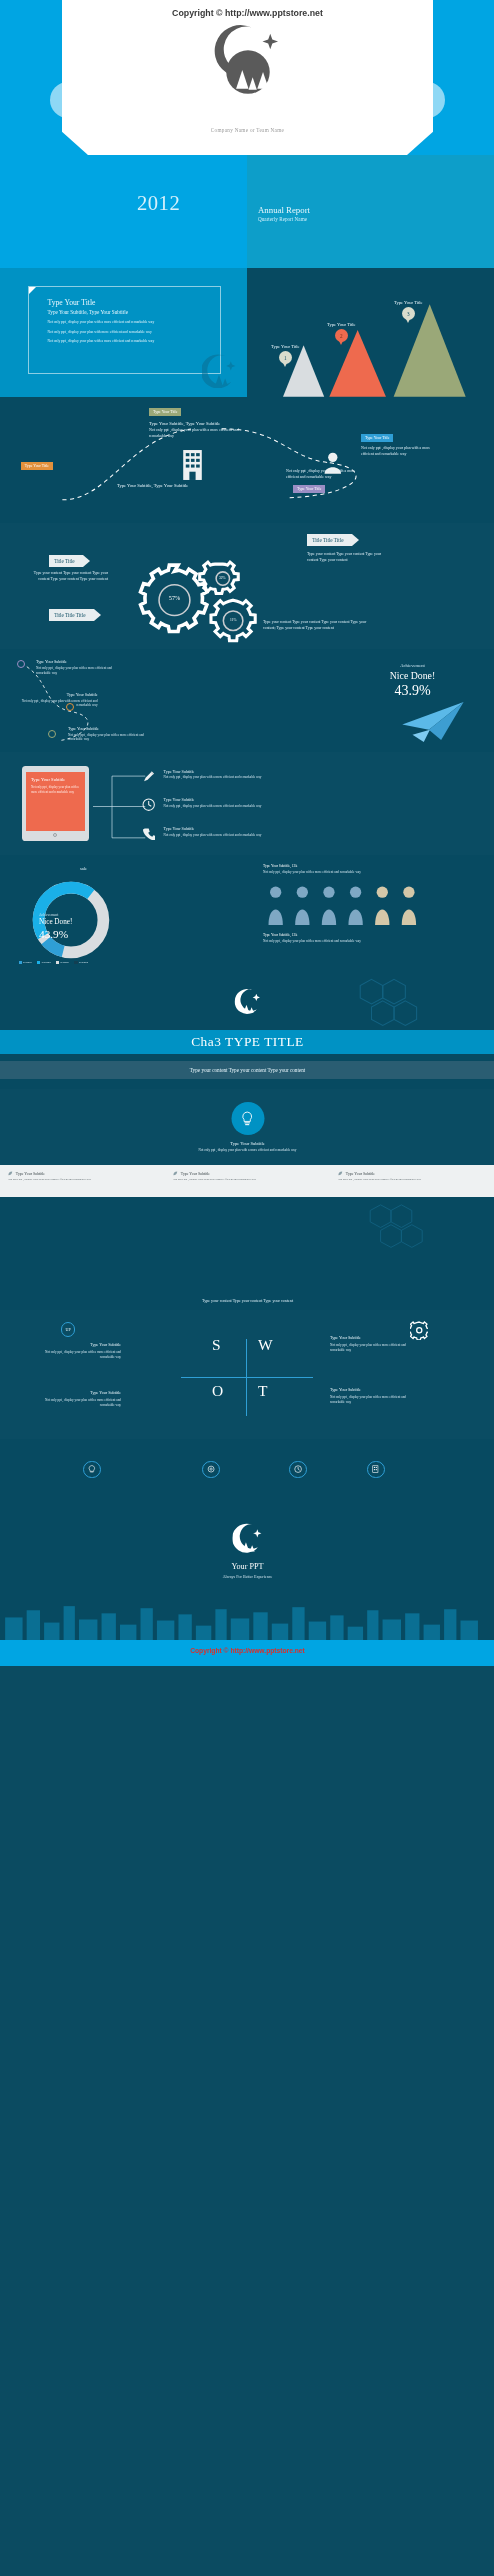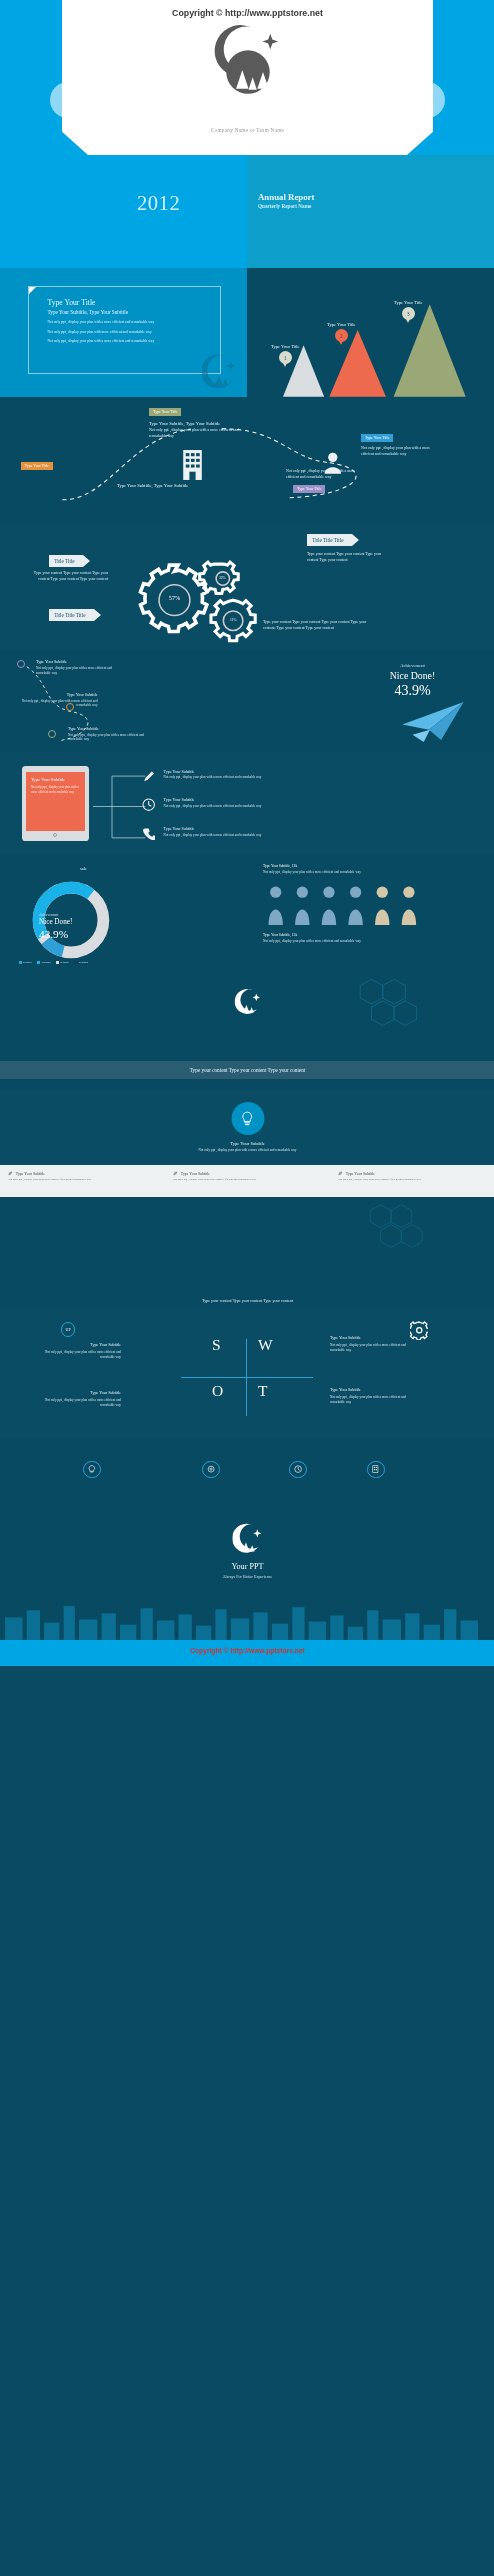--- a/index.html
+++ b/index.html
@@ -46,22 +46,22 @@
     letter-spacing: 0.3px;
   }
   .cover-split { position: absolute; left:0; right:0; top: 155px; height: 113px; display:flex; }
   .cover-split .lft { flex: 0 0 247px; background: #00a5e3; }
   .cover-split .rgt { flex: 1; background: #0d9ec9; }
   .cover-year {
     position: absolute; left: 137px; top: 192px;
     font-size: 20.6px; color: #d6f1fb; letter-spacing: 0.5px;
   }
   .cover-rep {
-    position: absolute; left: 258px; top: 192px;
-    font-size: 8.8px; color: #e7f7fd; font-weight: bold;
+    position: absolute; left: 258px; top: 205px;
+    font-size: 8.8px; color: #e7f7fd;
   }
   .cover-rep small { display:block; font-size: 5.2px; color: #cdeefb; margin-top: 1px; }
 
   
   .wm {
     position: absolute; left: 0; right: 0;
     text-align: center;
     font-family: "Liberation Sans", sans-serif;
     font-weight: bold;
     color: #3a3a3a;
@@ -550,20 +550,21 @@
 
     <svg class="chap-moon" viewBox="0 0 52 52">
       <path d="M30 4 a21 21 0 1 0 13 39 a24 24 0 1 1 -9 -37 Z" fill="#ffffff"></path>
       <path d="M42 13 l2 5 l5 2 l-5 2 l-2 5 l-2 -5 l-5 -2 l5 -2 Z" fill="#ffffff"></path>
       <g fill="#ffffff">
           <path d="M18 48 l5 -14 l5 14 Z"></path>
           <path d="M29 49 l4 -10 l4 10 Z"></path>
         </g>
     </svg>
 
+    <div class="chap-bar">Cha3  TYPE TITLE</div>
     <div class="chap-sub">Type your content Type your content Type your content</div>
   </section>
 
   <section class="sec s9">
     <div class="bulb-circ">
       <svg viewBox="0 0 30 34" style="width:13.4px;height:15.5px">
         <path d="M15 2 a10 10 0 0 1 7 17 l0 4 l-14 0 l0 -4 a10 10 0 0 1 7 -17 Z" fill="none" stroke="#fff" stroke-width="2"></path>
         <rect x="9" y="25" width="12" height="2.4" fill="#fff"></rect>
         <rect x="10.5" y="29" width="9" height="2.4" fill="#fff"></rect>
       </svg>

